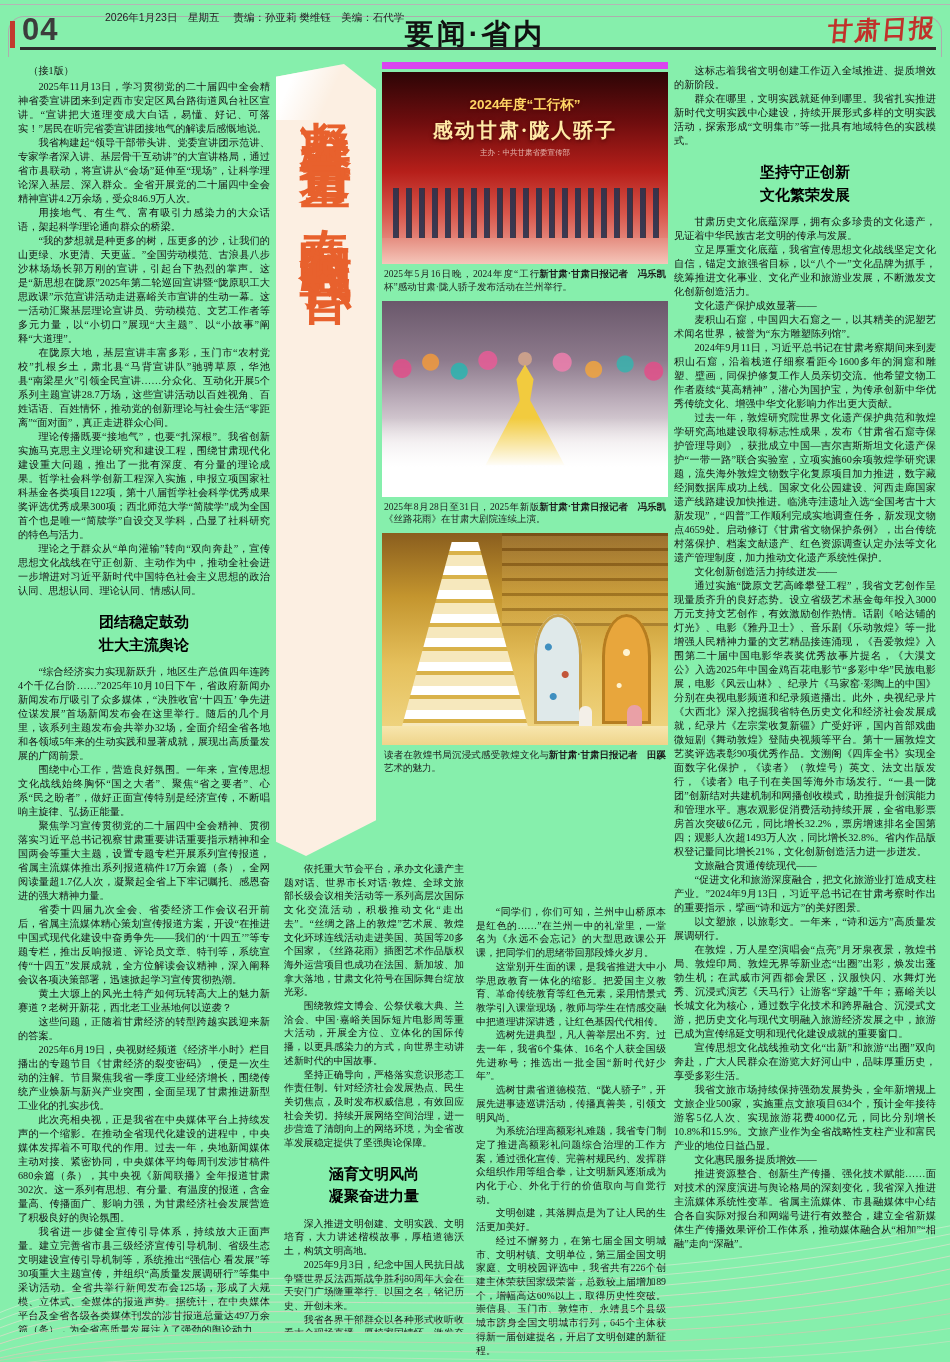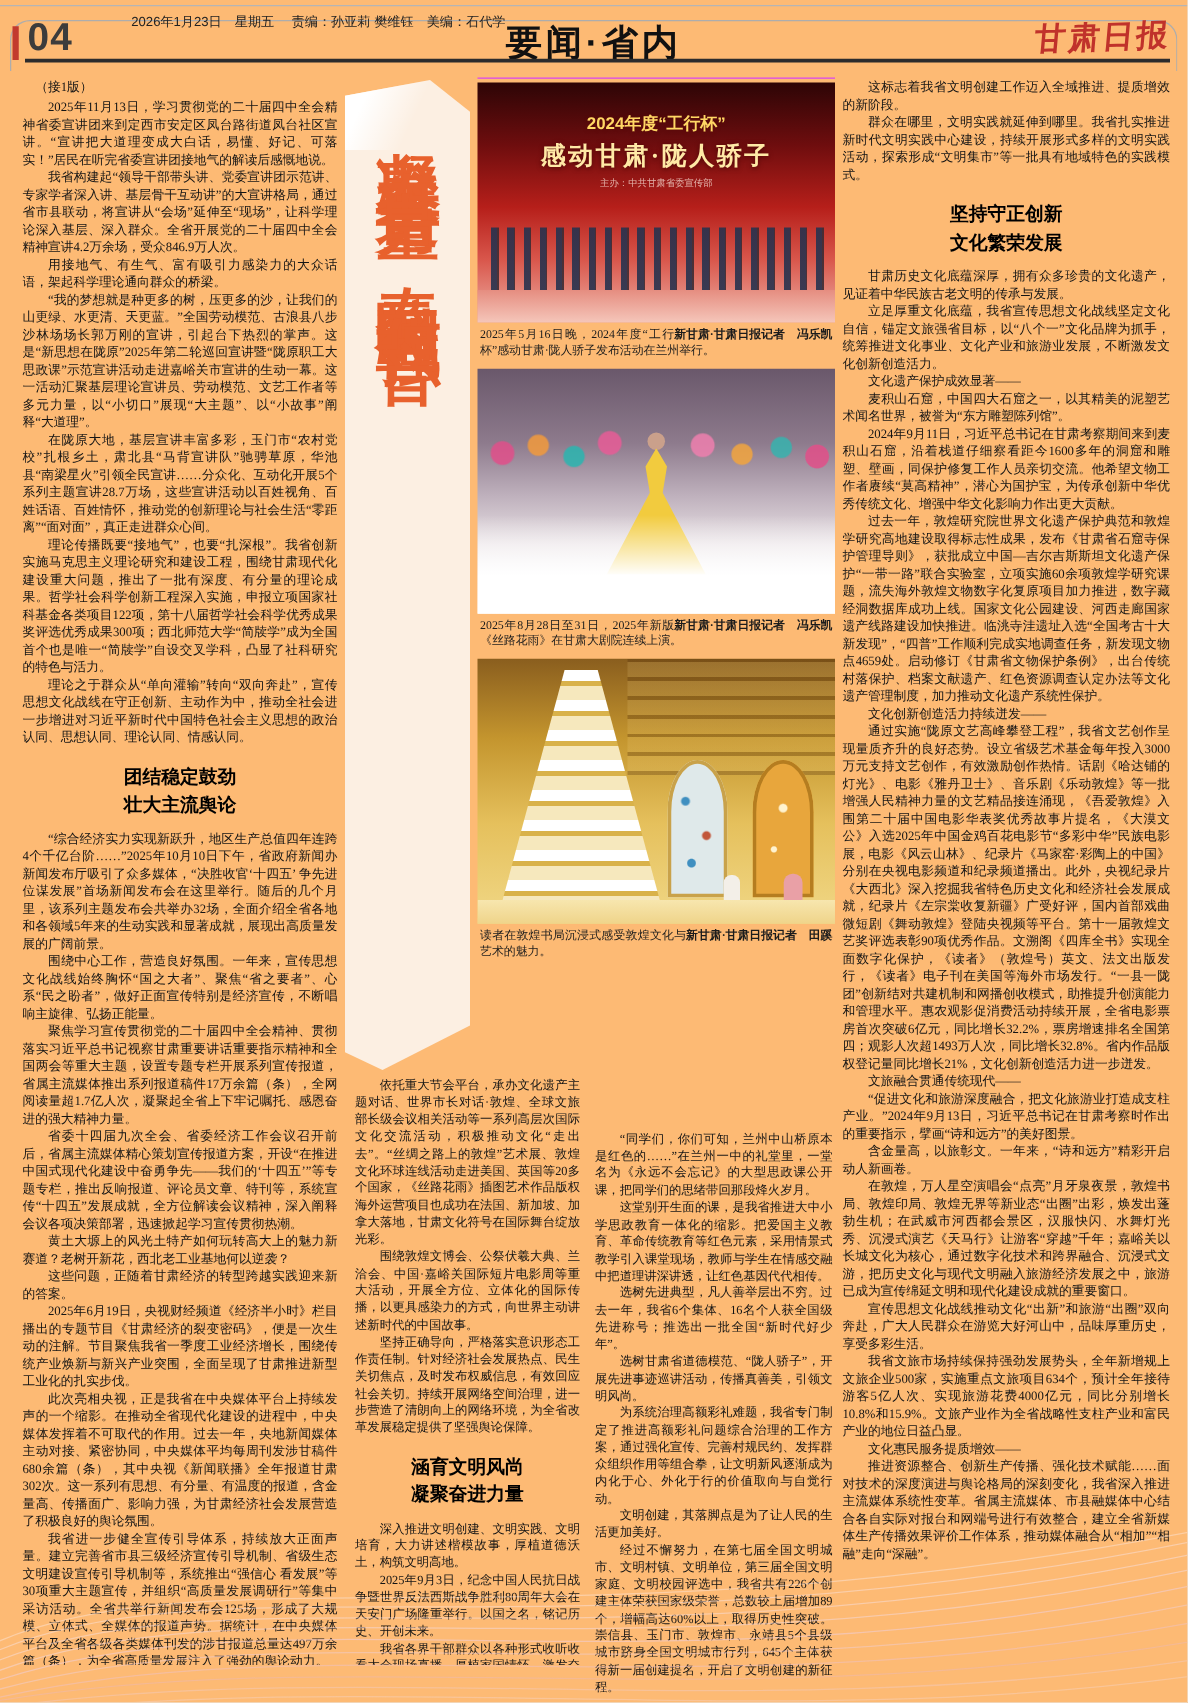--- a/index.html
+++ b/index.html
@@ -1,16 +1,16 @@
 <!DOCTYPE html>
 <html><head>
 <meta charset="utf-8">
 <style>
   html,body{margin:0;padding:0;background:#e9e9e9;}
-  .page{position:relative;width:950px;height:1362px;margin:0 auto;background:#fdba74;
+  .page{position:relative;width:950px;height:1362px;margin:0 auto;background:#86efac;
         font-family:"Liberation Serif", serif;color:#141414;overflow:hidden;}
   .top-hairline{position:absolute;left:0;top:4px;width:950px;height:1px;background:#b5b5b5;}
   .header-frame{position:absolute;left:8px;top:16px;width:932px;height:40px;
         border-top:1px solid #adadad;border-left:1px solid #adadad;border-right:1px solid #adadad;
         border-radius:16px 16px 0 0;}
   .header-rule{position:absolute;left:20px;top:47px;width:916px;height:3px;background:#2c2c2c;}
   .pn-bar{position:absolute;left:10px;top:21px;width:5px;height:27px;background:#c23a2e;}
   .page-number{position:absolute;left:22px;top:12px;font-size:31px;font-weight:900;
         font-family:"Liberation Sans", sans-serif;color:#3c3c3c;letter-spacing:1px;}
   .dateline{position:absolute;left:105px;top:11px;font-size:10.5px;color:#222;
@@ -37,21 +37,21 @@
   .banner{position:absolute;left:276px;top:64px;width:100px;height:792px;background:#fcefe2;
         clip-path:polygon(0 1.6%,68% 0,100% 3.2%,100% 95.5%,30% 100%,0 98.2%);}
   .banner:before{content:"";position:absolute;left:0;top:0;width:100%;height:56px;
         background:linear-gradient(115deg,#fff 18%,rgba(255,255,255,0) 55%);}
   .vtext{position:absolute;left:50%;top:16px;transform:translateX(-50%);
         writing-mode:vertical-rl;text-orientation:upright;
         font-size:52px;font-weight:900;color:#e8612d;letter-spacing:8px;
         font-family:"Liberation Sans", sans-serif;}
 
   
-  .photos{position:absolute;left:382px;top:62px;width:286px;border-top:1px solid #d946ef;padding-top:3px;}
+  .photos{position:absolute;left:382px;top:62px;width:286px;border-top:7px solid #d946ef;padding-top:3px;}
   .photo{position:relative;width:286px;overflow:hidden;}
   .caption{font-size:9.5px;line-height:12.8px;color:#1c1c1c;padding:4px 2px 7px;text-align:justify;}
   .caption .credit{float:right;font-weight:bold;}
 
   .p1{height:192px;background:linear-gradient(180deg,#2d0506 0%,#6e0d0e 26%,#b61f1a 52%,#d9574c 74%,#eeb0a4 100%);}
   .p1-title1{margin-top:24px;text-align:center;color:#ffd764;font-size:13.5px;font-weight:bold;
         text-shadow:0 1px 3px #5a0a0a;font-family:"Liberation Sans", sans-serif;}
   .p1-title2{margin-top:3px;text-align:center;color:#ffe9a6;font-size:20px;font-weight:900;letter-spacing:2px;
         text-shadow:0 1px 4px #4a0707;font-family:"Liberation Serif", serif;}
   .p1-sub{margin-top:4px;text-align:center;color:#f6d9cf;font-size:7.5px;opacity:.8;}
@@ -225,21 +225,21 @@
         <p class="para">甘肃历史文化底蕴深厚，拥有众多珍贵的文化遗产，见证着中华民族古老文明的传承与发展。</p>
         <p class="para">立足厚重文化底蕴，我省宣传思想文化战线坚定文化自信，锚定文旅强省目标，以“八个一”文化品牌为抓手，统筹推进文化事业、文化产业和旅游业发展，不断激发文化创新创造活力。</p>
         <p class="para">文化遗产保护成效显著——</p>
         <p class="para">麦积山石窟，中国四大石窟之一，以其精美的泥塑艺术闻名世界，被誉为“东方雕塑陈列馆”。</p>
         <p class="para">2024年9月11日，习近平总书记在甘肃考察期间来到麦积山石窟，沿着栈道仔细察看距今1600多年的洞窟和雕塑、壁画，同保护修复工作人员亲切交流。他希望文物工作者赓续“莫高精神”，潜心为国护宝，为传承创新中华优秀传统文化、增强中华文化影响力作出更大贡献。</p>
         <p class="para">过去一年，敦煌研究院世界文化遗产保护典范和敦煌学研究高地建设取得标志性成果，发布《甘肃省石窟寺保护管理导则》，获批成立中国—吉尔吉斯斯坦文化遗产保护“一带一路”联合实验室，立项实施60余项敦煌学研究课题，流失海外敦煌文物数字化复原项目加力推进，数字藏经洞数据库成功上线。国家文化公园建设、河西走廊国家遗产线路建设加快推进。临洮寺洼遗址入选“全国考古十大新发现”，“四普”工作顺利完成实地调查任务，新发现文物点4659处。启动修订《甘肃省文物保护条例》，出台传统村落保护、档案文献遗产、红色资源调查认定办法等文化遗产管理制度，加力推动文化遗产系统性保护。</p>
         <p class="para">文化创新创造活力持续迸发——</p>
         <p class="para">通过实施“陇原文艺高峰攀登工程”，我省文艺创作呈现量质齐升的良好态势。设立省级艺术基金每年投入3000万元支持文艺创作，有效激励创作热情。话剧《哈达铺的灯光》、电影《雅丹卫士》、音乐剧《乐动敦煌》等一批增强人民精神力量的文艺精品接连涌现，《吾爱敦煌》入围第二十届中国电影华表奖优秀故事片提名，《大漠文公》入选2025年中国金鸡百花电影节“多彩中华”民族电影展，电影《风云山林》、纪录片《马家窑·彩陶上的中国》分别在央视电影频道和纪录频道播出。此外，央视纪录片《大西北》深入挖掘我省特色历史文化和经济社会发展成就，纪录片《左宗棠收复新疆》广受好评，国内首部戏曲微短剧《舞动敦煌》登陆央视频等平台。第十一届敦煌文艺奖评选表彰90项优秀作品。文溯阁《四库全书》实现全面数字化保护，《读者》（敦煌号）英文、法文出版发行，《读者》电子刊在美国等海外市场发行。“一县一陇团”创新结对共建机制和网播创收模式，助推提升创演能力和管理水平。惠农观影促消费活动持续开展，全省电影票房首次突破6亿元，同比增长32.2%，票房增速排名全国第四；观影人次超1493万人次，同比增长32.8%。省内作品版权登记量同比增长21%，文化创新创造活力进一步迸发。</p>
         <p class="para">文旅融合贯通传统现代——</p>
         <p class="para">“促进文化和旅游深度融合，把文化旅游业打造成支柱产业。”2024年9月13日，习近平总书记在甘肃考察时作出的重要指示，擘画“诗和远方”的美好图景。</p>
-        <p class="para">含金量高，以旅彰文。一年来，“诗和远方”精彩开启动人新画卷。</p>
+        <p class="para">以文塑旅，以旅彰文。一年来，“诗和远方”高质量发展调研行。</p>
         <p class="para">在敦煌，万人星空演唱会“点亮”月牙泉夜景，敦煌书局、敦煌印局、敦煌无界等新业态“出圈”出彩，焕发出蓬勃生机；在武威市河西都会景区，汉服快闪、水舞灯光秀、沉浸式演艺《天马行》让游客“穿越”千年；嘉峪关以长城文化为核心，通过数字化技术和跨界融合、沉浸式文游，把历史文化与现代文明融入旅游经济发展之中，旅游已成为宣传绵延文明和现代化建设成就的重要窗口。</p>
         <p class="para">宣传思想文化战线推动文化“出新”和旅游“出圈”双向奔赴，广大人民群众在游览大好河山中，品味厚重历史，享受多彩生活。</p>
         <p class="para">我省文旅市场持续保持强劲发展势头，全年新增规上文旅企业500家，实施重点文旅项目634个，预计全年接待游客5亿人次、实现旅游花费4000亿元，同比分别增长10.8%和15.9%。文旅产业作为全省战略性支柱产业和富民产业的地位日益凸显。</p>
         <p class="para">文化惠民服务提质增效——</p>
         <p class="para">推进资源整合、创新生产传播、强化技术赋能……面对技术的深度演进与舆论格局的深刻变化，我省深入推进主流媒体系统性变革。省属主流媒体、市县融媒体中心结合各自实际对报台和网端号进行有效整合，建立全省新媒体生产传播效果评价工作体系，推动媒体融合从“相加”“相融”走向“深融”。</p>
       </div>
   </section>
 
   <svg class="waves" viewBox="0 0 950 150" preserveAspectRatio="none">
     <path d="M-10,135 C220,55 520,150 960,55" stroke="#f2cbc5" stroke-width="1" fill="none" opacity="0.7"></path>

